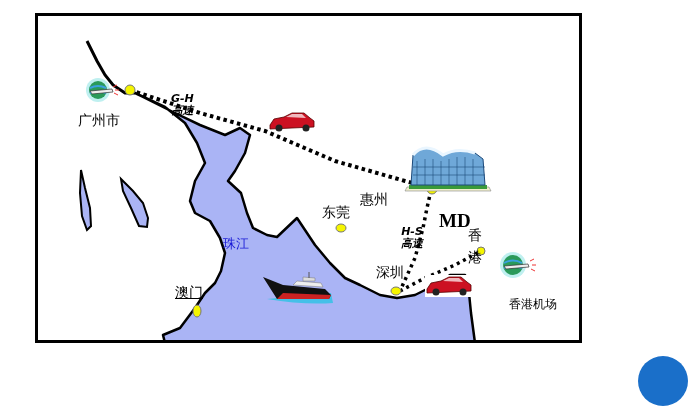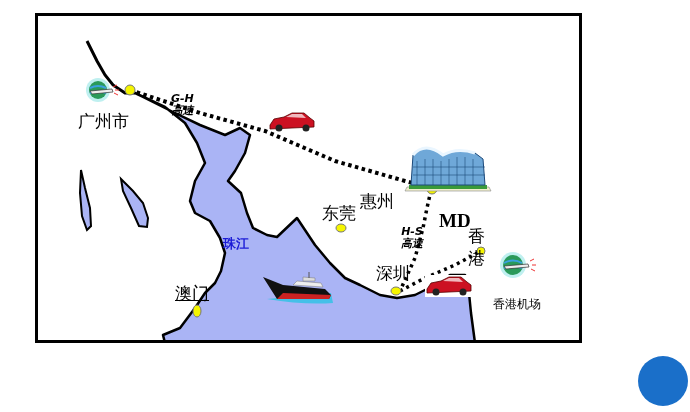--- a/index.html
+++ b/index.html
@@ -1,25 +1,25 @@
 <!DOCTYPE html>
 <html><head>
 <meta charset="utf-8">
 <style>
   html, body { margin:0; padding:0; background:#ffffff; }
   body { width:690px; height:412px; position:relative; overflow:hidden;
          font-family:"DejaVu Sans", "Liberation Sans", sans-serif; }
   .map-frame { position:absolute; left:35px; top:13px; width:547px; height:330px; }
   .map-frame svg { position:absolute; left:0; top:0; }
   .lbl { position:absolute; white-space:nowrap; color:#000; line-height:1; }
-  .city-lg { font-size:17px; }
+  .city-lg { font-size:14px; }
   .hw { font-size:11px; font-weight:bold; text-align:center; line-height:12px;font-style:italic; }
   .river { font-size:13px; color:#1a1ad6; }
   .md { font-family:"Liberation Serif", "DejaVu Serif", serif; font-weight:bold; font-size:19px; }
-  .airport-lbl { font-size:12px; }
+  .airport-lbl { font-size:12px;margin-left:16px; }
   .nav-dot { position:absolute; left:638px; top:356px; width:50px; height:50px;
              border-radius:50%; background:#1a6fc9; cursor:pointer; }
 </style>
 </head>
 <body>
 
 <div class="map-frame">
   <svg width="547" height="330" viewBox="0 0 547 330">
 
     <path d="M100,80 L140,100 L165,112 L190,122 L205,115 L215,122 L210,140 L200,158 L193,168 L206,180 L212,200 L218,215 L232,222 L242,224 L262,205 L280,232 L295,250 L310,265 L325,272 L345,282 L362,285 L380,282 L392,276 L398,274 L415,262 L430,262 L433,270 L436,300 L440,330 L130,330 L128,322 L145,315 L160,295 L170,280 L180,270 L186,258 L190,240 L185,225 L175,208 L160,200 L155,188 L160,168 L170,150 L162,130 L150,110 L130,94 Z" fill="#aab4f5" stroke="#000" stroke-width="2.5" stroke-linejoin="round"></path>
@@ -113,17 +113,17 @@
   <div class="lbl md" style="left:404px; top:190px;margin-top:8px;">MD</div>
   <div class="lbl city-lg" style="left:287px; top:192px;">东莞</div>
   <div class="lbl hw" style="left:366px; top:213px;">
     <div>H-S</div>
     <div>高速</div>
   </div>
   <div class="lbl city-lg" style="left:433px; top:215px;">香</div>
   <div class="lbl city-lg" style="left:433px; top:237px;">港</div>
   <div class="lbl city-lg" style="left:341px; top:252px;">深圳</div>
   <div class="lbl city-lg" style="left:140px; top:272px;text-decoration:underline;">澳门</div>
-  <div class="lbl river" style="left:188px; top:224px;font-weight:bold;">珠江</div>
+  <div class="lbl river" style="left:188px; top:224px;">珠江</div>
   <div class="lbl airport-lbl" style="left:458px; top:285px;">香港机场</div>
 </div>
 
 <div class="nav-dot"></div>
 
 </body></html>

